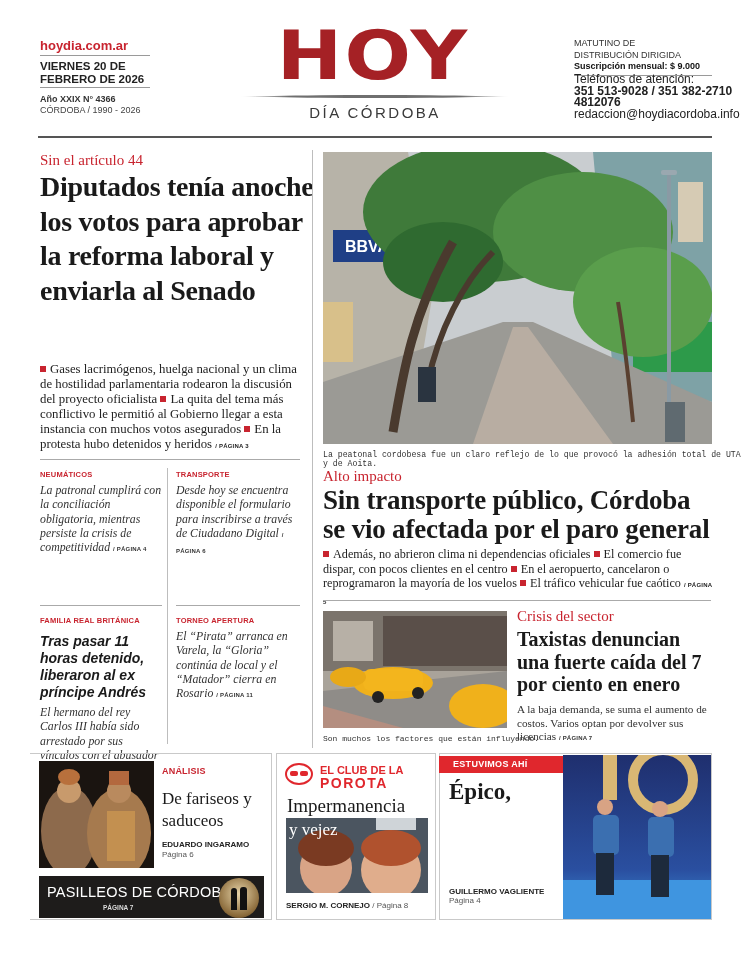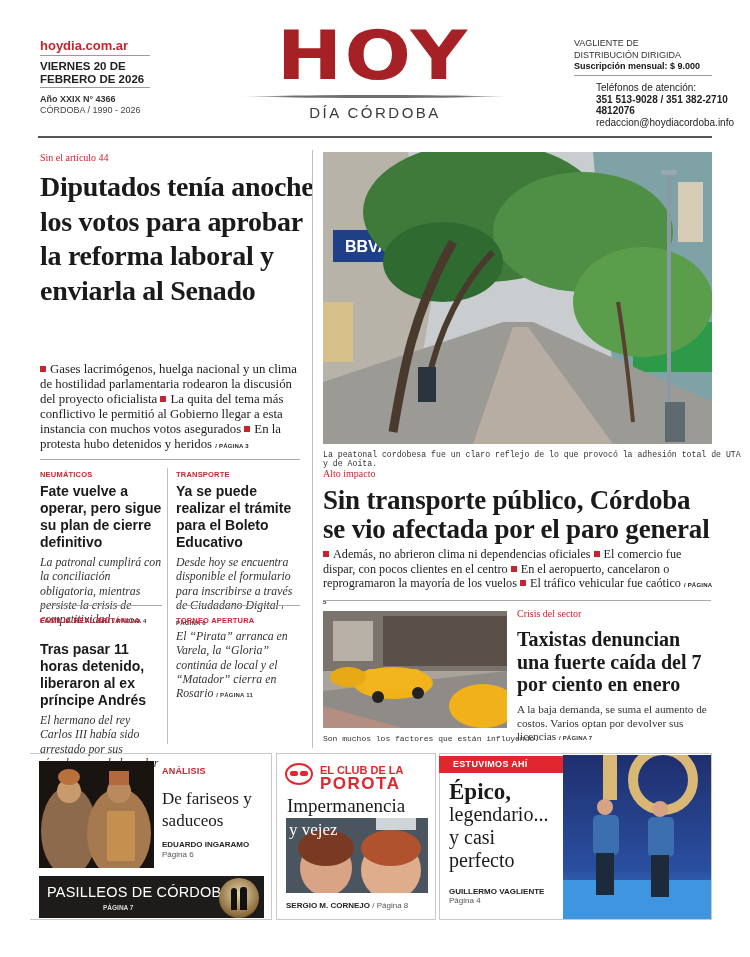--- a/index.html
+++ b/index.html
@@ -16,26 +16,26 @@
   .edition { left: 40px; top: 94px; font-size: 9px; font-weight: bold; color: #333; }
   .city-years { left: 40px; top: 105px; font-size: 9px; color: #444; }
 
   
   .logo-hoy { left: 268px; top: 20px; width: 210px; text-align: center; font-family: "DejaVu Sans", sans-serif; font-weight: 900; font-size: 68px; letter-spacing: 2px; color: #a52125; line-height: 72px; transform: scaleX(1.15); transform-origin: center; }
   .logo-swoosh { left: 232px; top: 92px; width: 286px; height: 6px; border-radius: 50%; background: linear-gradient(to right, rgba(120,120,120,0), #6f6f6f 20%, #6f6f6f 80%, rgba(120,120,120,0)); clip-path: ellipse(50% 50% at 50% 100%); }
   .logo-sub { left: 270px; top: 104px; width: 210px; text-align: center; font-size: 15px; letter-spacing: 2.5px; color: #3a3a3a; }
 
   
   .hr-block { left: 574px; top: 38px; font-size: 9px; line-height: 11.5px; color: #333; }
-  .hr-contact { left: 574px; top: 82px; font-size: 10px; line-height: 11.5px; color: #222; margin-left: 22px; }
+  .hr-contact { left: 574px; top: 74px; font-size: 12px; line-height: 11.5px; color: #222; }
 
   .masthead-rule { left: 38px; top: 136px; width: 674px; height: 1.5px; background: #555; }
 
   
-  .kicker { font-size: 10px; color: #c8242f; }
+  .kicker { font-size: 15px; color: #c8242f; }
   .lead-kicker { left: 40px; top: 152px; }
   .lead-title { left: 40px; top: 170px; width: 278px; font-size: 28px; line-height: 34.5px; font-weight: bold; color: #1a1a1a; letter-spacing: -0.3px; }
   .summary { font-size: 12.8px; line-height: 15px; color: #222; }
   .lead-summary { left: 40px; top: 362px; width: 266px; }
   .bullet { display: inline-block; width: 6px; height: 6px; background: #c8242f; margin-right: 4px; vertical-align: 1px; }
   .page-ref { font-family: "Liberation Sans", sans-serif; font-size: 6px; font-weight: bold; letter-spacing: 0.2px; font-style: normal; }
 
   
   .cat { font-size: 7.5px; font-weight: bold; color: #c8242f; letter-spacing: 0.2px; }
   .small-title { font-size: 14px; font-weight: bold; line-height: 17px; color: #1a1a1a; }
@@ -60,21 +60,21 @@
 </div>
 <div class="rule" style="left:40px;top:87px;width:110px;"></div>
 <div class="abs edition">Año XXIX N° 4366</div>
 <div class="abs city-years">CÓRDOBA / 1990 - 2026</div>
 
 <div class="abs logo-hoy">HOY</div>
 <div class="abs logo-swoosh"></div>
 <div class="abs logo-sub">DÍA CÓRDOBA</div>
 
 <div class="abs hr-block">
-  <div>VAGLIENTE DE</div>
+  <div>MATUTINO DE</div>
   <div>DISTRIBUCIÓN DIRIGIDA</div>
   <div style="font-weight:bold;color:#111;">Suscripción mensual: $ 9.000</div>
 </div>
 <div class="rule" style="left:574px;top:75px;width:138px;"></div>
 <div class="abs hr-contact">
   <div>Teléfonos de atención:</div>
   <div style="font-weight:bold;">351 513-9028 / 351 382-2710</div>
   <div style="font-weight:bold;">4812076</div>
   <div>redaccion@hoydiacordoba.info</div>
 </div>
@@ -89,33 +89,31 @@
   <span class="bullet"></span><span>En la protesta hubo detenidos y heridos</span>
   <span class="page-ref">/ PÁGINA 3</span>
 </div>
 
 <div class="rule" style="left:40px;top:459px;width:260px;background:#aaa;"></div>
 <div class="vrule" style="left:167px;top:468px;height:276px;"></div>
 <div class="vrule" style="left:312px;top:150px;height:598px;"></div>
 
 <div class="abs" style="left:40px;top:470px;width:125px;">
   <div class="cat">NEUMÁTICOS</div>
-  <div class="small-title" style="margin-top:4px;">Fate vuelve a operar, pero sigue su plan de cierre definitivo</div>
   <div class="small-body" style="margin-top:4px;"><span>La patronal cumplirá con la conciliación obligatoria, mientras persiste la crisis de competitividad</span> <span class="page-ref">/ PÁGINA 4</span></div>
 </div>
 <div class="abs" style="left:176px;top:470px;width:130px;">
   <div class="cat">TRANSPORTE</div>
-  <div class="small-title" style="margin-top:4px;">Ya se puede realizar el trámite para el Boleto Educativo</div>
   <div class="small-body" style="margin-top:4px;"><span>Desde hoy se encuentra disponible el formulario para inscribirse a través de Ciudadano Digital</span> <span class="page-ref">/ PÁGINA 6</span></div>
 </div>
 <div class="rule" style="left:40px;top:605px;width:122px;background:#aaa;"></div>
 <div class="rule" style="left:176px;top:605px;width:124px;background:#aaa;"></div>
 <div class="abs" style="left:40px;top:616px;width:125px;">
   <div class="cat">FAMILIA REAL BRITÁNICA</div>
-  <div class="small-title" style="margin-top:16px;">Tras pasar 11 horas detenido, liberaron al ex príncipe Andrés</div>
+  <div class="small-title" style="margin-top:8px;font-style:italic;">Tras pasar 11 horas detenido, liberaron al ex príncipe Andrés</div>
   <div class="small-body" style="margin-top:4px;"><span>El hermano del rey Carlos III había sido arrestado por sus vínculos con el abusador Jeffrey Epstein</span> <span class="page-ref">/ PÁGINA 2</span></div>
 </div>
 <div class="abs" style="left:176px;top:616px;width:130px;">
   <div class="cat">TORNEO APERTURA</div>
   <div class="small-body" style="margin-top:4px;"><span>El “Pirata” arranca en Varela, la “Gloria” continúa de local y el “Matador” cierra en Rosario</span> <span class="page-ref">/ PÁGINA 11</span></div>
 </div>
 
 <div class="photo" style="left:323px;top:152px;width:389px;height:292px;background:#8a8f86;">
   <svg width="389" height="292" viewBox="0 0 389 292">
     <rect width="389" height="292" fill="#c9cdd0"></rect>
@@ -210,41 +208,40 @@
   </div>
 </div>
 
 <div class="bottom-frame" style="left:276px;top:753px;width:160px;height:167px;"></div>
 <div class="abs" style="left:285px;top:763px;width:28px;height:22px;border-radius:50%;border:2px solid #e0272d;">
   <div class="abs" style="left:3px;top:6px;width:8px;height:5px;background:#e0272d;border-radius:2px;"></div>
   <div class="abs" style="left:13px;top:6px;width:8px;height:5px;background:#e0272d;border-radius:2px;"></div>
 </div>
 <div class="abs" style="left:320px;top:764px;color:#e0272d;font-weight:bold;line-height:13px;">
   <div style="font-size:11px;">EL CLUB DE LA</div>
-  <div style="font-size:17px;letter-spacing:1.5px;">POROTA</div>
+  <div style="font-size:14px;letter-spacing:1.5px;">POROTA</div>
 </div>
 <div class="abs serif" style="left:287px;top:795px;font-size:19px;color:#1a1a1a;">Impermanencia</div>
 <div class="photo" style="left:286px;top:818px;width:142px;height:75px;">
   <svg width="142" height="75" viewBox="0 0 142 75">
     <rect width="142" height="75" fill="#4b5560"></rect>
     <ellipse cx="40" cy="50" rx="26" ry="28" fill="#d9a486"></ellipse>
     <ellipse cx="40" cy="30" rx="28" ry="18" fill="#7a3a22"></ellipse>
     <ellipse cx="105" cy="52" rx="30" ry="30" fill="#e0ad8c"></ellipse>
     <ellipse cx="105" cy="30" rx="30" ry="18" fill="#b0522e"></ellipse>
     <rect x="90" y="0" width="40" height="12" fill="#cfd4d8"></rect>
   </svg>
   <div class="abs serif" style="left:3px;top:2px;color:#fff;font-size:17px;">y vejez</div>
 </div>
 <div class="abs" style="left:286px;top:901px;font-size:8px;color:#222;"><b>SERGIO M. CORNEJO</b> <span style="color:#555;">/ Página 8</span></div>
 
 <div class="bottom-frame" style="left:439px;top:753px;width:273px;height:167px;"></div>
 <div class="abs tag-red" style="left:439px;top:756px;width:124px;height:17px;padding:3px 0 0 14px;">ESTUVIMOS AHÍ</div>
 <div class="abs serif" style="left:449px;top:780px;width:112px;line-height:23px;color:#1a1a1a;">
   <div style="font-size:23px;font-weight:bold;">Épico,</div>
-  <div style="font-size:20px;">legendario... y casi perfecto</div>
 </div>
 <div class="abs" style="left:449px;top:887px;">
   <div style="font-size:8px;font-weight:bold;color:#222;">GUILLERMO VAGLIENTE</div>
   <div style="font-size:8px;color:#555;">Página 4</div>
 </div>
 <div class="photo" style="left:563px;top:755px;width:148px;height:164px;">
   <svg width="148" height="164" viewBox="0 0 148 164">
     <defs>
         <linearGradient id="st" x1="0" y1="0" x2="0" y2="1">
           <stop offset="0" stop-color="#1f2f6e"></stop>

